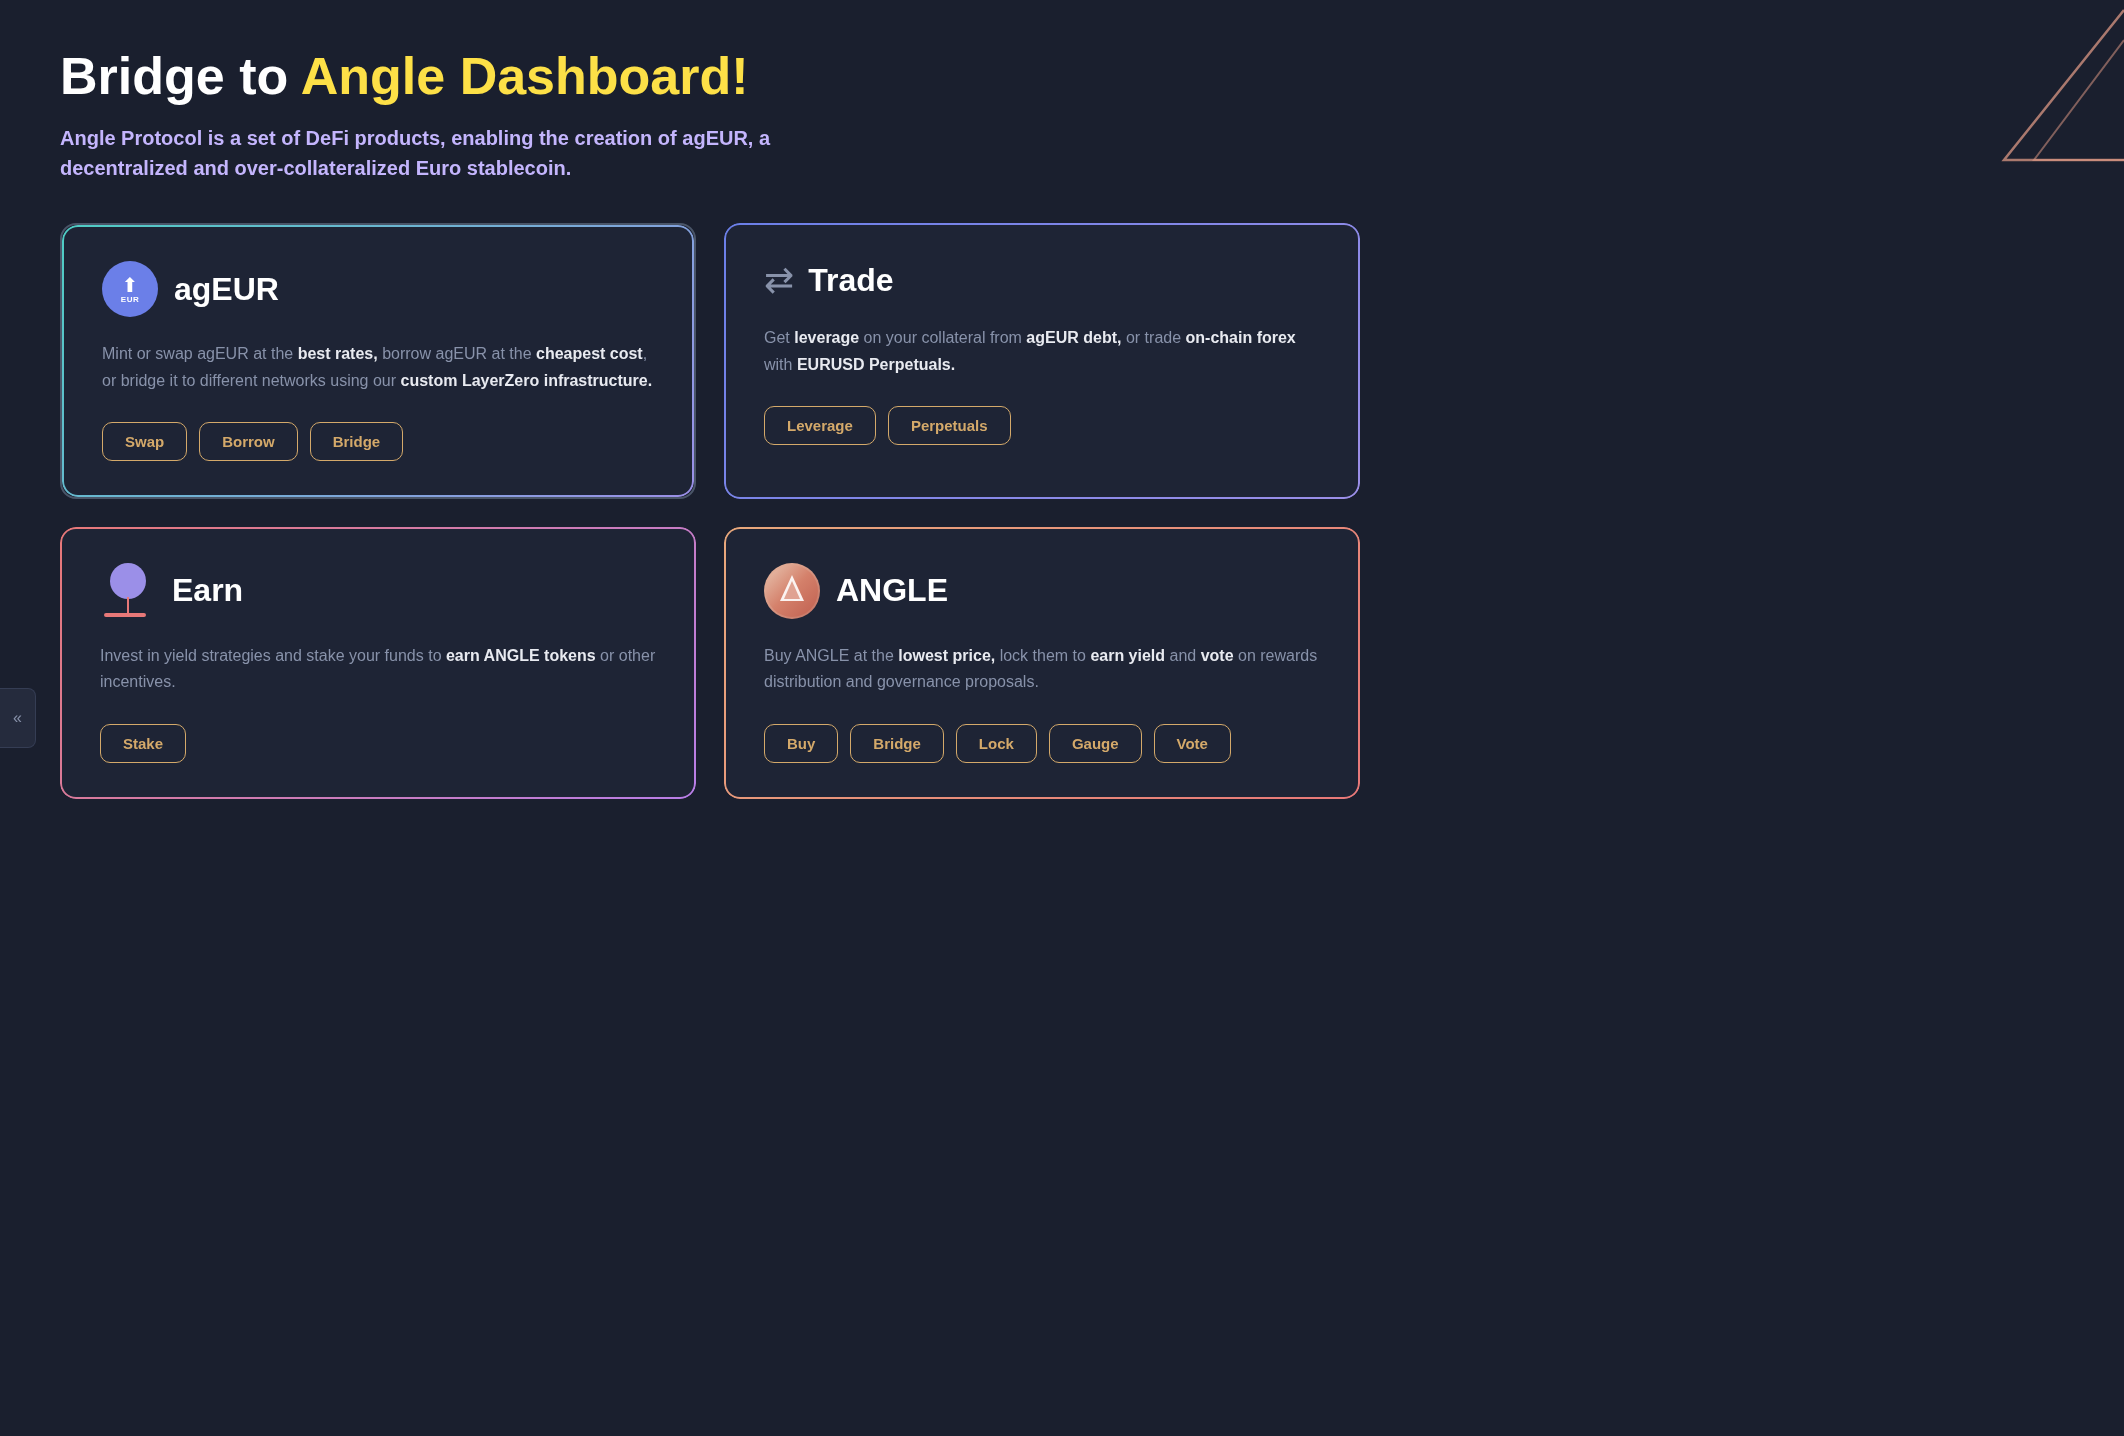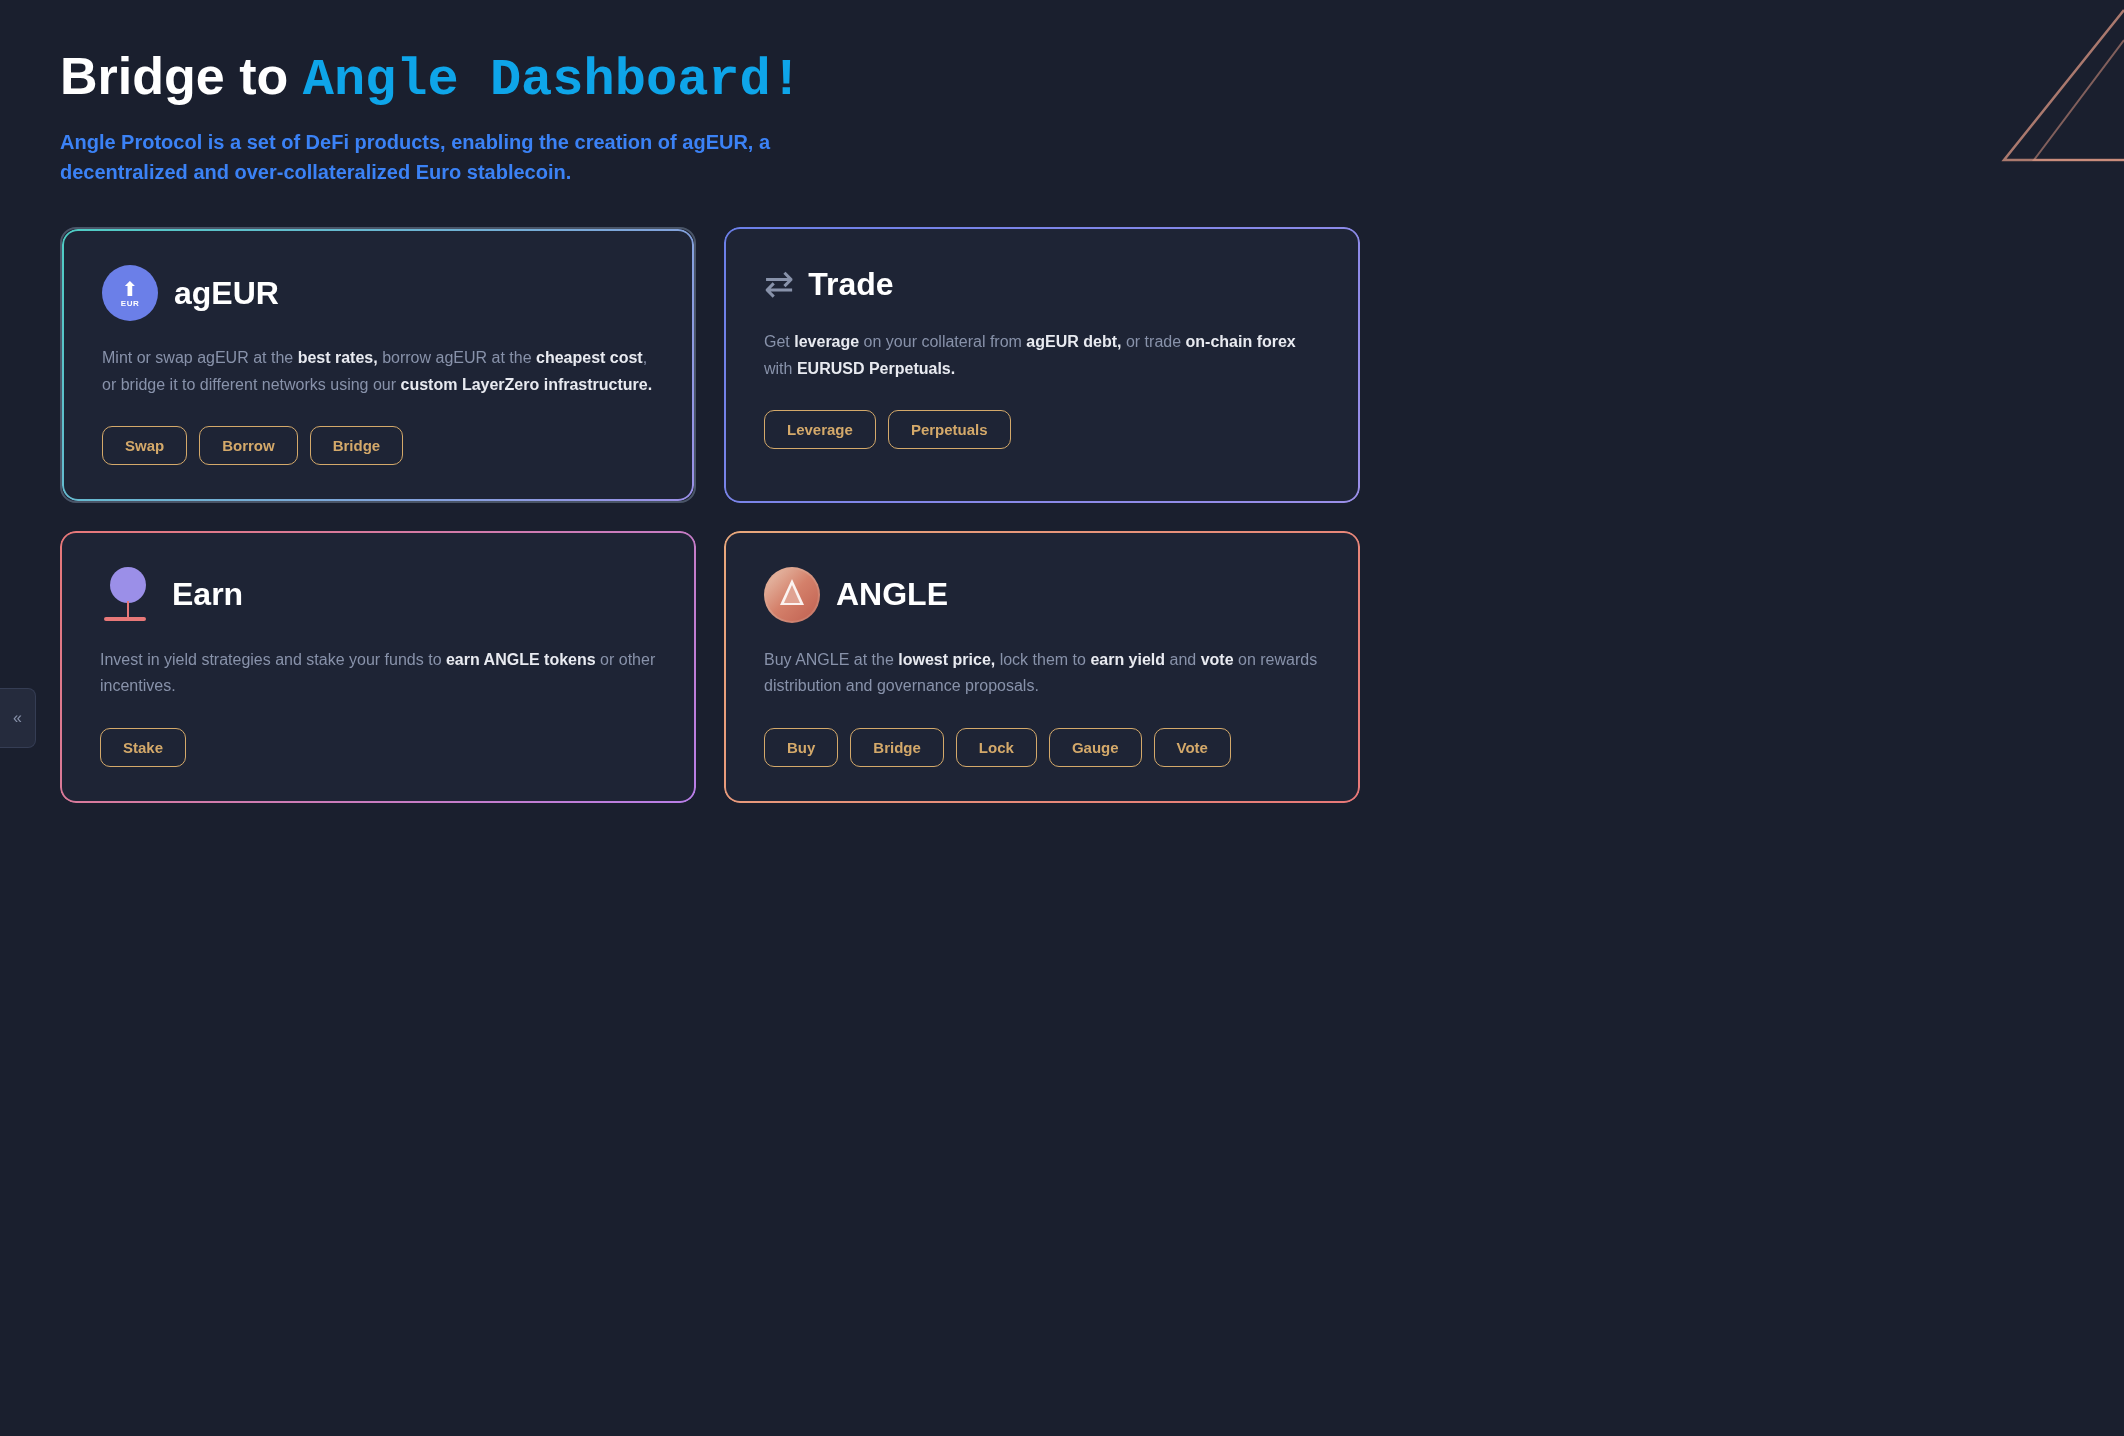--- a/index.html
+++ b/index.html
@@ -55,28 +55,27 @@
 
     .header h1 {
       font-size: 52px;
       font-weight: 800;
       color: #ffffff;
       margin-bottom: 18px;
       line-height: 1.1;
     }
 
     .header h1 .accent {
-      color: #0ea5e9;
-      font-family: Liberation Mono, monospace;
+      color: #fde047;
     }
 
     .header p {
       font-size: 20px;
       font-weight: 600;
-      color: #3b82f6;
+      color: #c4b5fd;
       line-height: 1.5;
       max-width: 820px;
     }
 
     .cards-grid {
       display: grid;
       grid-template-columns: 1fr 1fr;
       gap: 28px;
       max-width: 1300px;
     }

